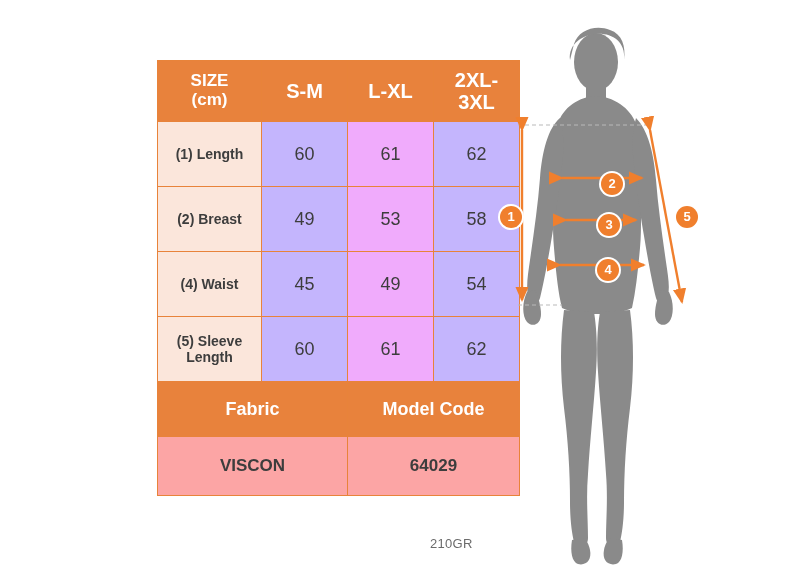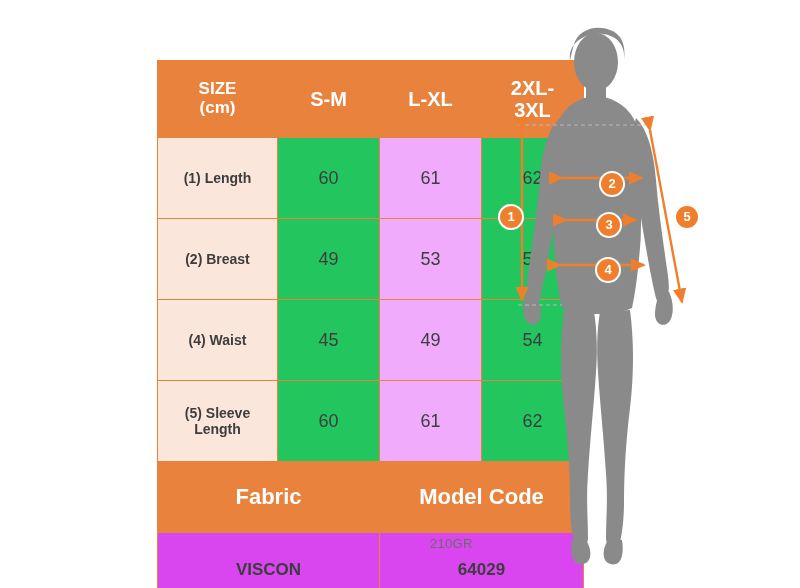--- a/index.html
+++ b/index.html
@@ -30,21 +30,21 @@
   table.size-table {
     border-collapse: collapse;
     width: 325px;
     table-layout: fixed;
   }
   table.size-table td,
   table.size-table th {
     border: 1px solid #e8833a;
     text-align: center;
     vertical-align: middle;
-    padding: 12px;
+    padding: 4px;
     font-weight: bold;
   }
   .head-row th {
     background: #e8823c;
     color: #ffffff;
     height: 52px;
     font-size: 20px;
     line-height: 1.1;
   }
   .head-row th.size-label {
@@ -59,38 +59,38 @@
     color: #3c3c3c;
   }
   .body-row td.rowlabel {
     background: #fbe6db;
     font-size: 14px;
     font-weight: bold;
     color: #3d3d3d;
     line-height: 1.15;
   }
   .body-row td.val {
-    background: #22c55e;
+    background: #c4b5fd;
     font-size: 18px;
     font-weight: normal;
     color: #3d3d3d;
   }
   .body-row td.val.alt {
     background: #f0abfc;
   }
 
   .sub-head td {
     background: #e8823c;
     color: #ffffff;
     height: 46px;
-    font-size: 22px;
+    font-size: 18px;
     font-weight: bold;
   }
   .sub-val td {
-    background: #d946ef;
+    background: #fca5a5;
     height: 50px;
     font-size: 17px;
     font-weight: normal;
     color: #3d3d3d;
   }
 
   .code-note {
     position: absolute;
     left: 430px;
     top: 536px;

